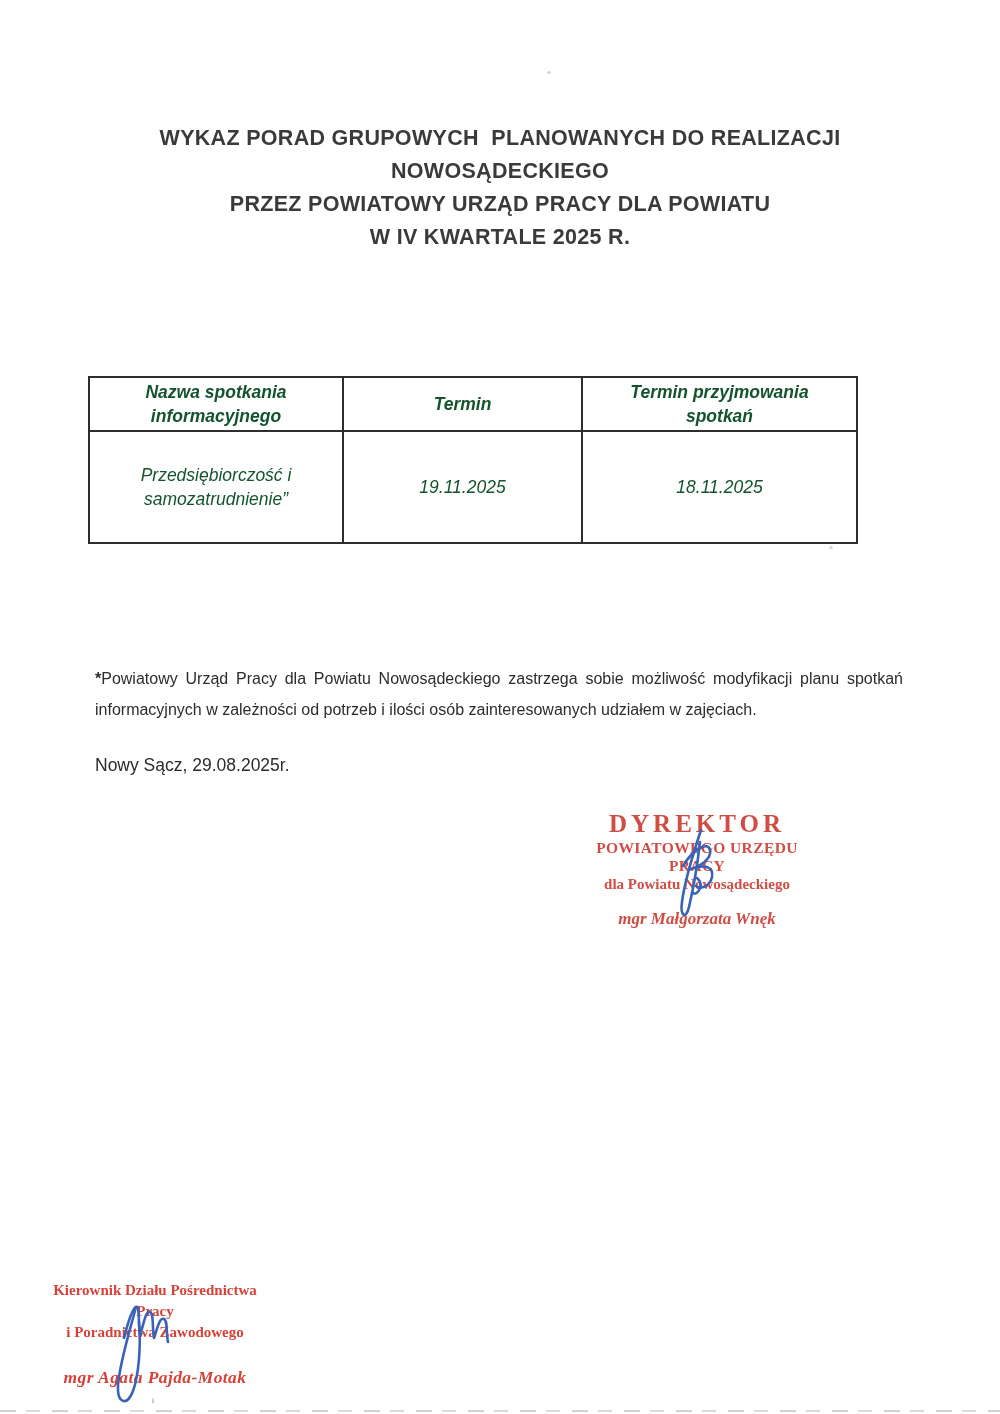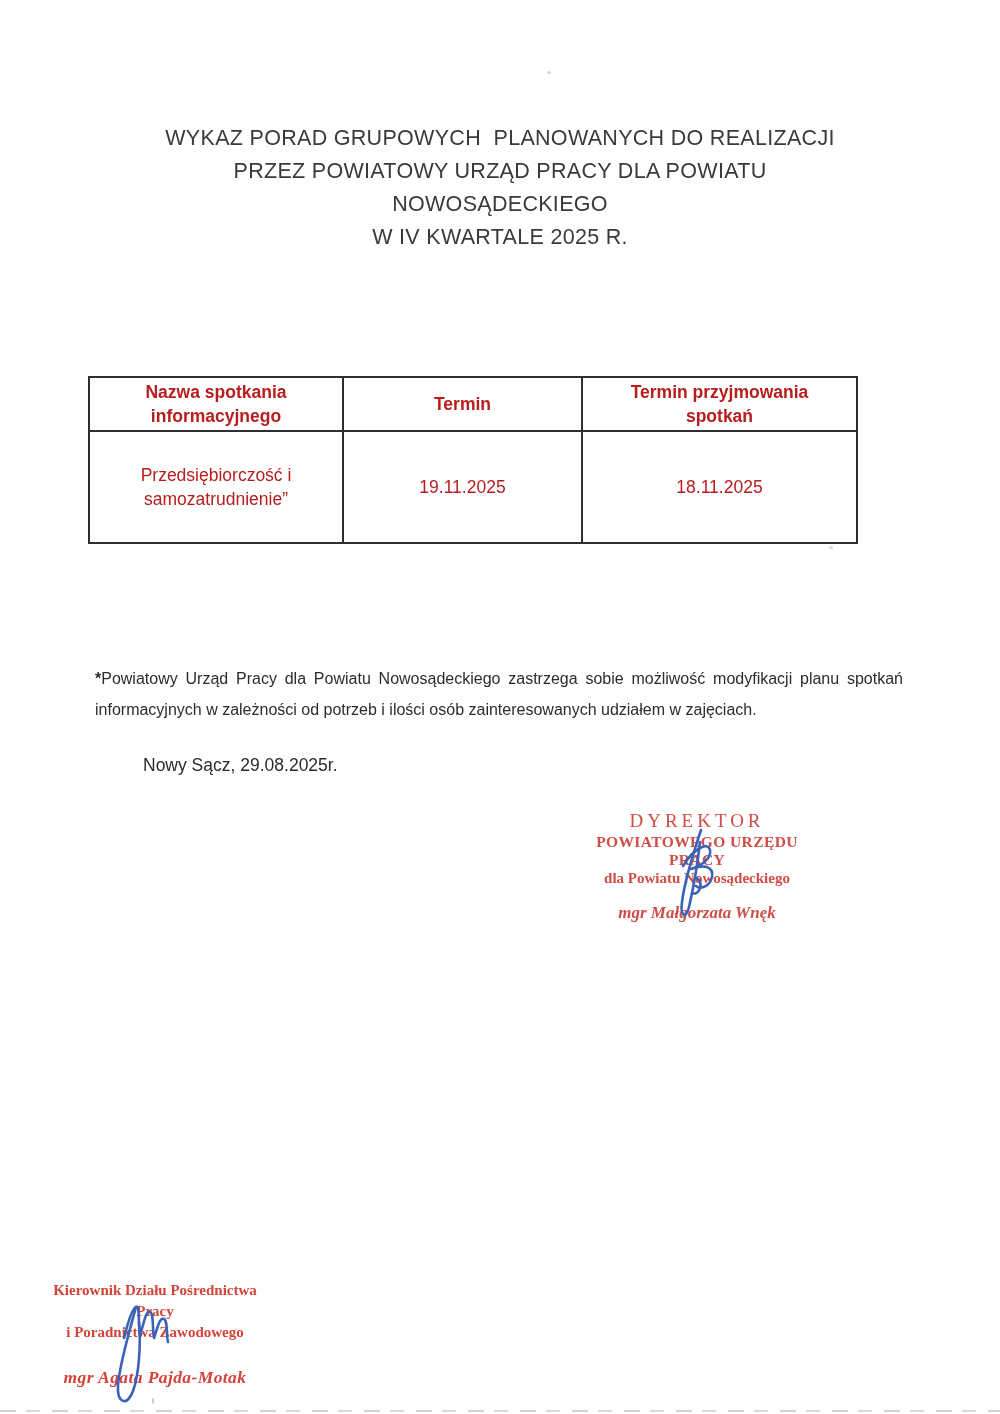--- a/index.html
+++ b/index.html
@@ -8,34 +8,35 @@
     width:1000px;height:1414px;
     background:#ffffff;
     font-family:"Liberation Sans",sans-serif;
     color:#2f2f2f;
     overflow:hidden;
   }
   
   .title{
     position:absolute;top:122px;left:0;right:0;
     text-align:center;
-    font-weight:normal;
+    font-weight:bold;
     font-size:21.5px;
     line-height:33px;
     color:#3a3a3a;
     letter-spacing:.3px;
   }
   .title div{white-space:pre-wrap;}
   
   table.info-table{
     position:absolute;left:88px;top:376px;
     width:768px;
     border-collapse:collapse;
     table-layout:fixed;
-    color:#b91c1c;
+    color:#14532d;
+    font-style:italic;
   }
   .info-table th,.info-table td{
     border:2px solid #2e2e2e;
     text-align:center;
     vertical-align:middle;
     font-size:17.5px;
     line-height:24px;
   }
   .info-table th{height:48px;font-weight:bold;padding:2px 14px;}
   .info-table td{height:90px;font-weight:normal;padding:0 12px;}
@@ -46,31 +47,31 @@
     position:absolute;left:95px;top:643px;width:808px;
     font-size:16px;line-height:31px;
     text-align:justify;
     color:#2c2c2c;
     margin-top:20px;
   }
   .footnote .marker{font-weight:bold;}
   
   .dateline{
     position:absolute;left:95px;top:755px;
-    font-size:17.5px;color:#2c2c2c;margin-left:48px;
+    font-size:17.5px;color:#2c2c2c;
   }
   
   .stamp-director{
     position:absolute;left:572px;top:810px;width:250px;
     text-align:center;
     font-family:"Liberation Serif",serif;
     color:#cc4038;
     opacity:.93;
   }
-  .stamp-director .s-line1{font-size:19px;letter-spacing:4px;font-weight:normal;}
+  .stamp-director .s-line1{font-size:25px;letter-spacing:4px;font-weight:bold;}
   .stamp-director .s-line2{font-size:15.5px;font-weight:bold;letter-spacing:.4px;margin-top:1px;}
   .stamp-director .s-line3{font-size:15px;font-weight:bold;margin-top:1px;}
   .stamp-director .s-name{font-size:17px;font-style:italic;font-weight:bold;margin-top:16px;}
   
   .stamp-manager{
     position:absolute;left:38px;top:1280px;width:234px;
     text-align:center;
     font-family:"Liberation Serif",serif;
     color:#d2382e;
     opacity:.95;
@@ -93,22 +94,22 @@
     opacity:.8;
   }
 </style>
 </head>
 <body>
 
 <div class="page">
 
   <div class="title">
     <div>WYKAZ PORAD GRUPOWYCH  PLANOWANYCH DO REALIZACJI</div>
+    <div>NOWOSĄDECKIEGO</div>
     <div>PRZEZ POWIATOWY URZĄD PRACY DLA POWIATU</div>
-    <div>NOWOSĄDECKIEGO</div>
     <div>W IV KWARTALE 2025 R.</div>
   </div>
 
   <table class="info-table">
     <colgroup>
         <col class="col-1">
         <col class="col-2">
         <col class="col-3">
       </colgroup>
     <thead>

